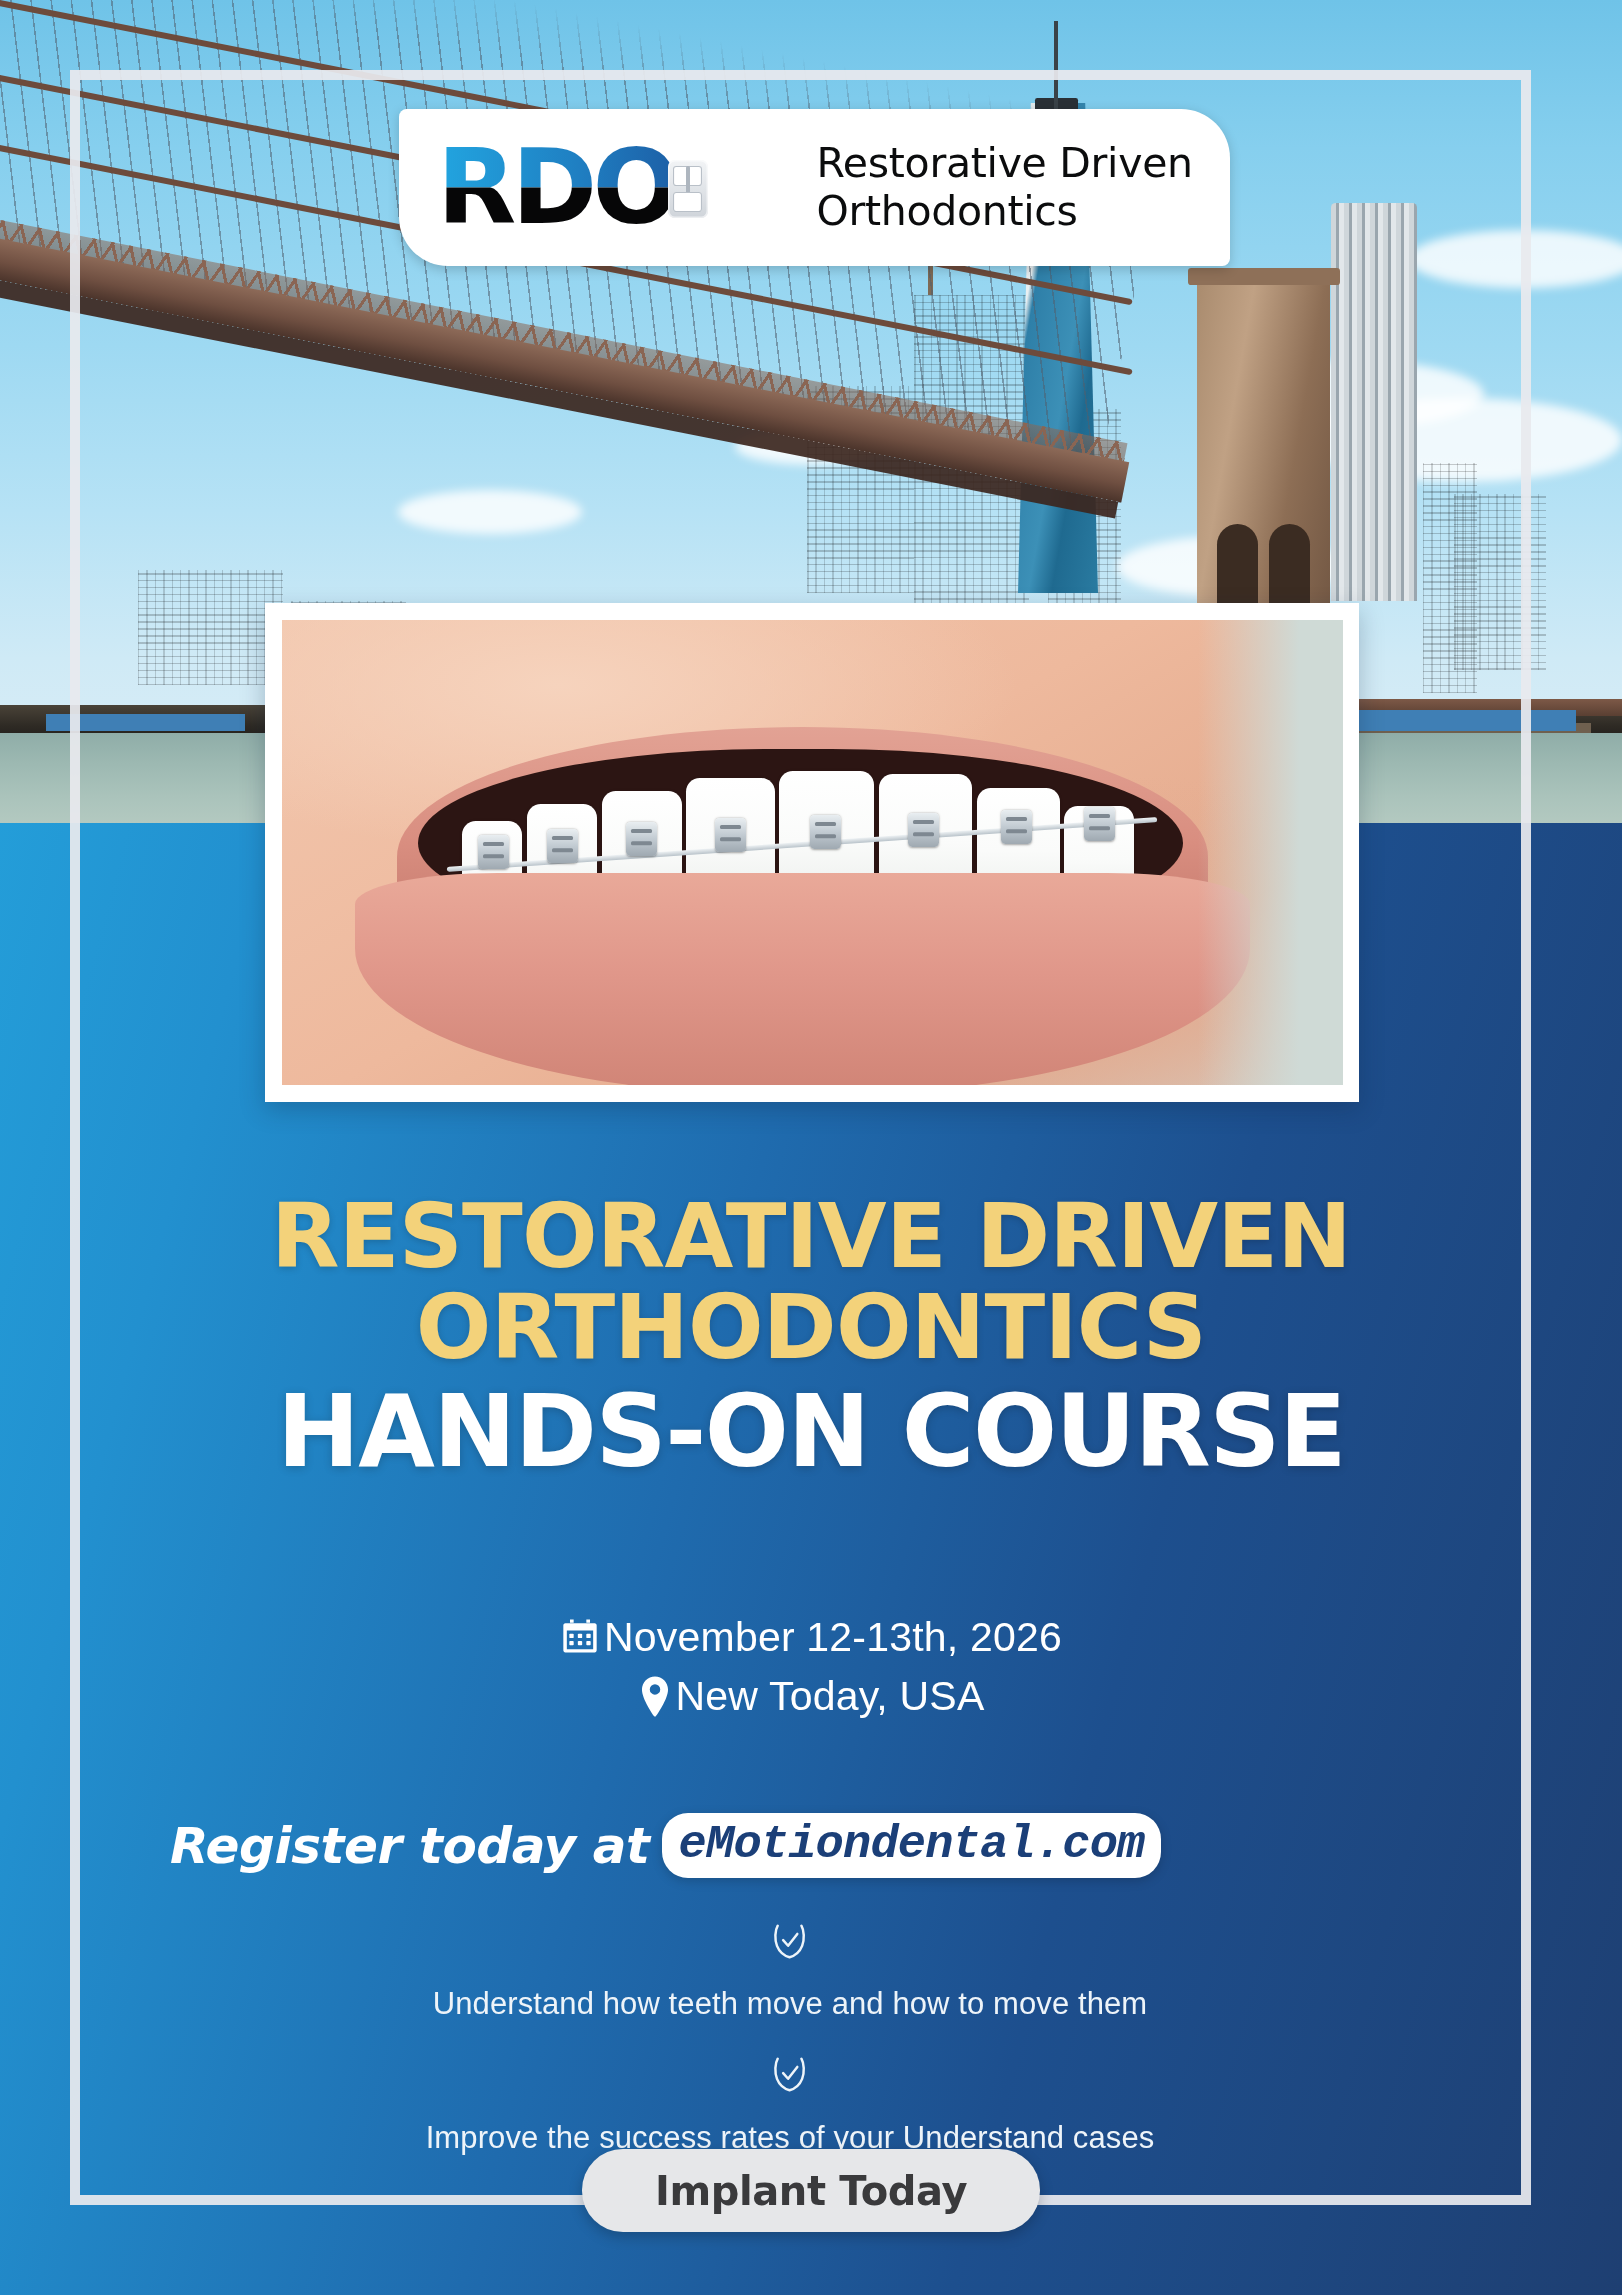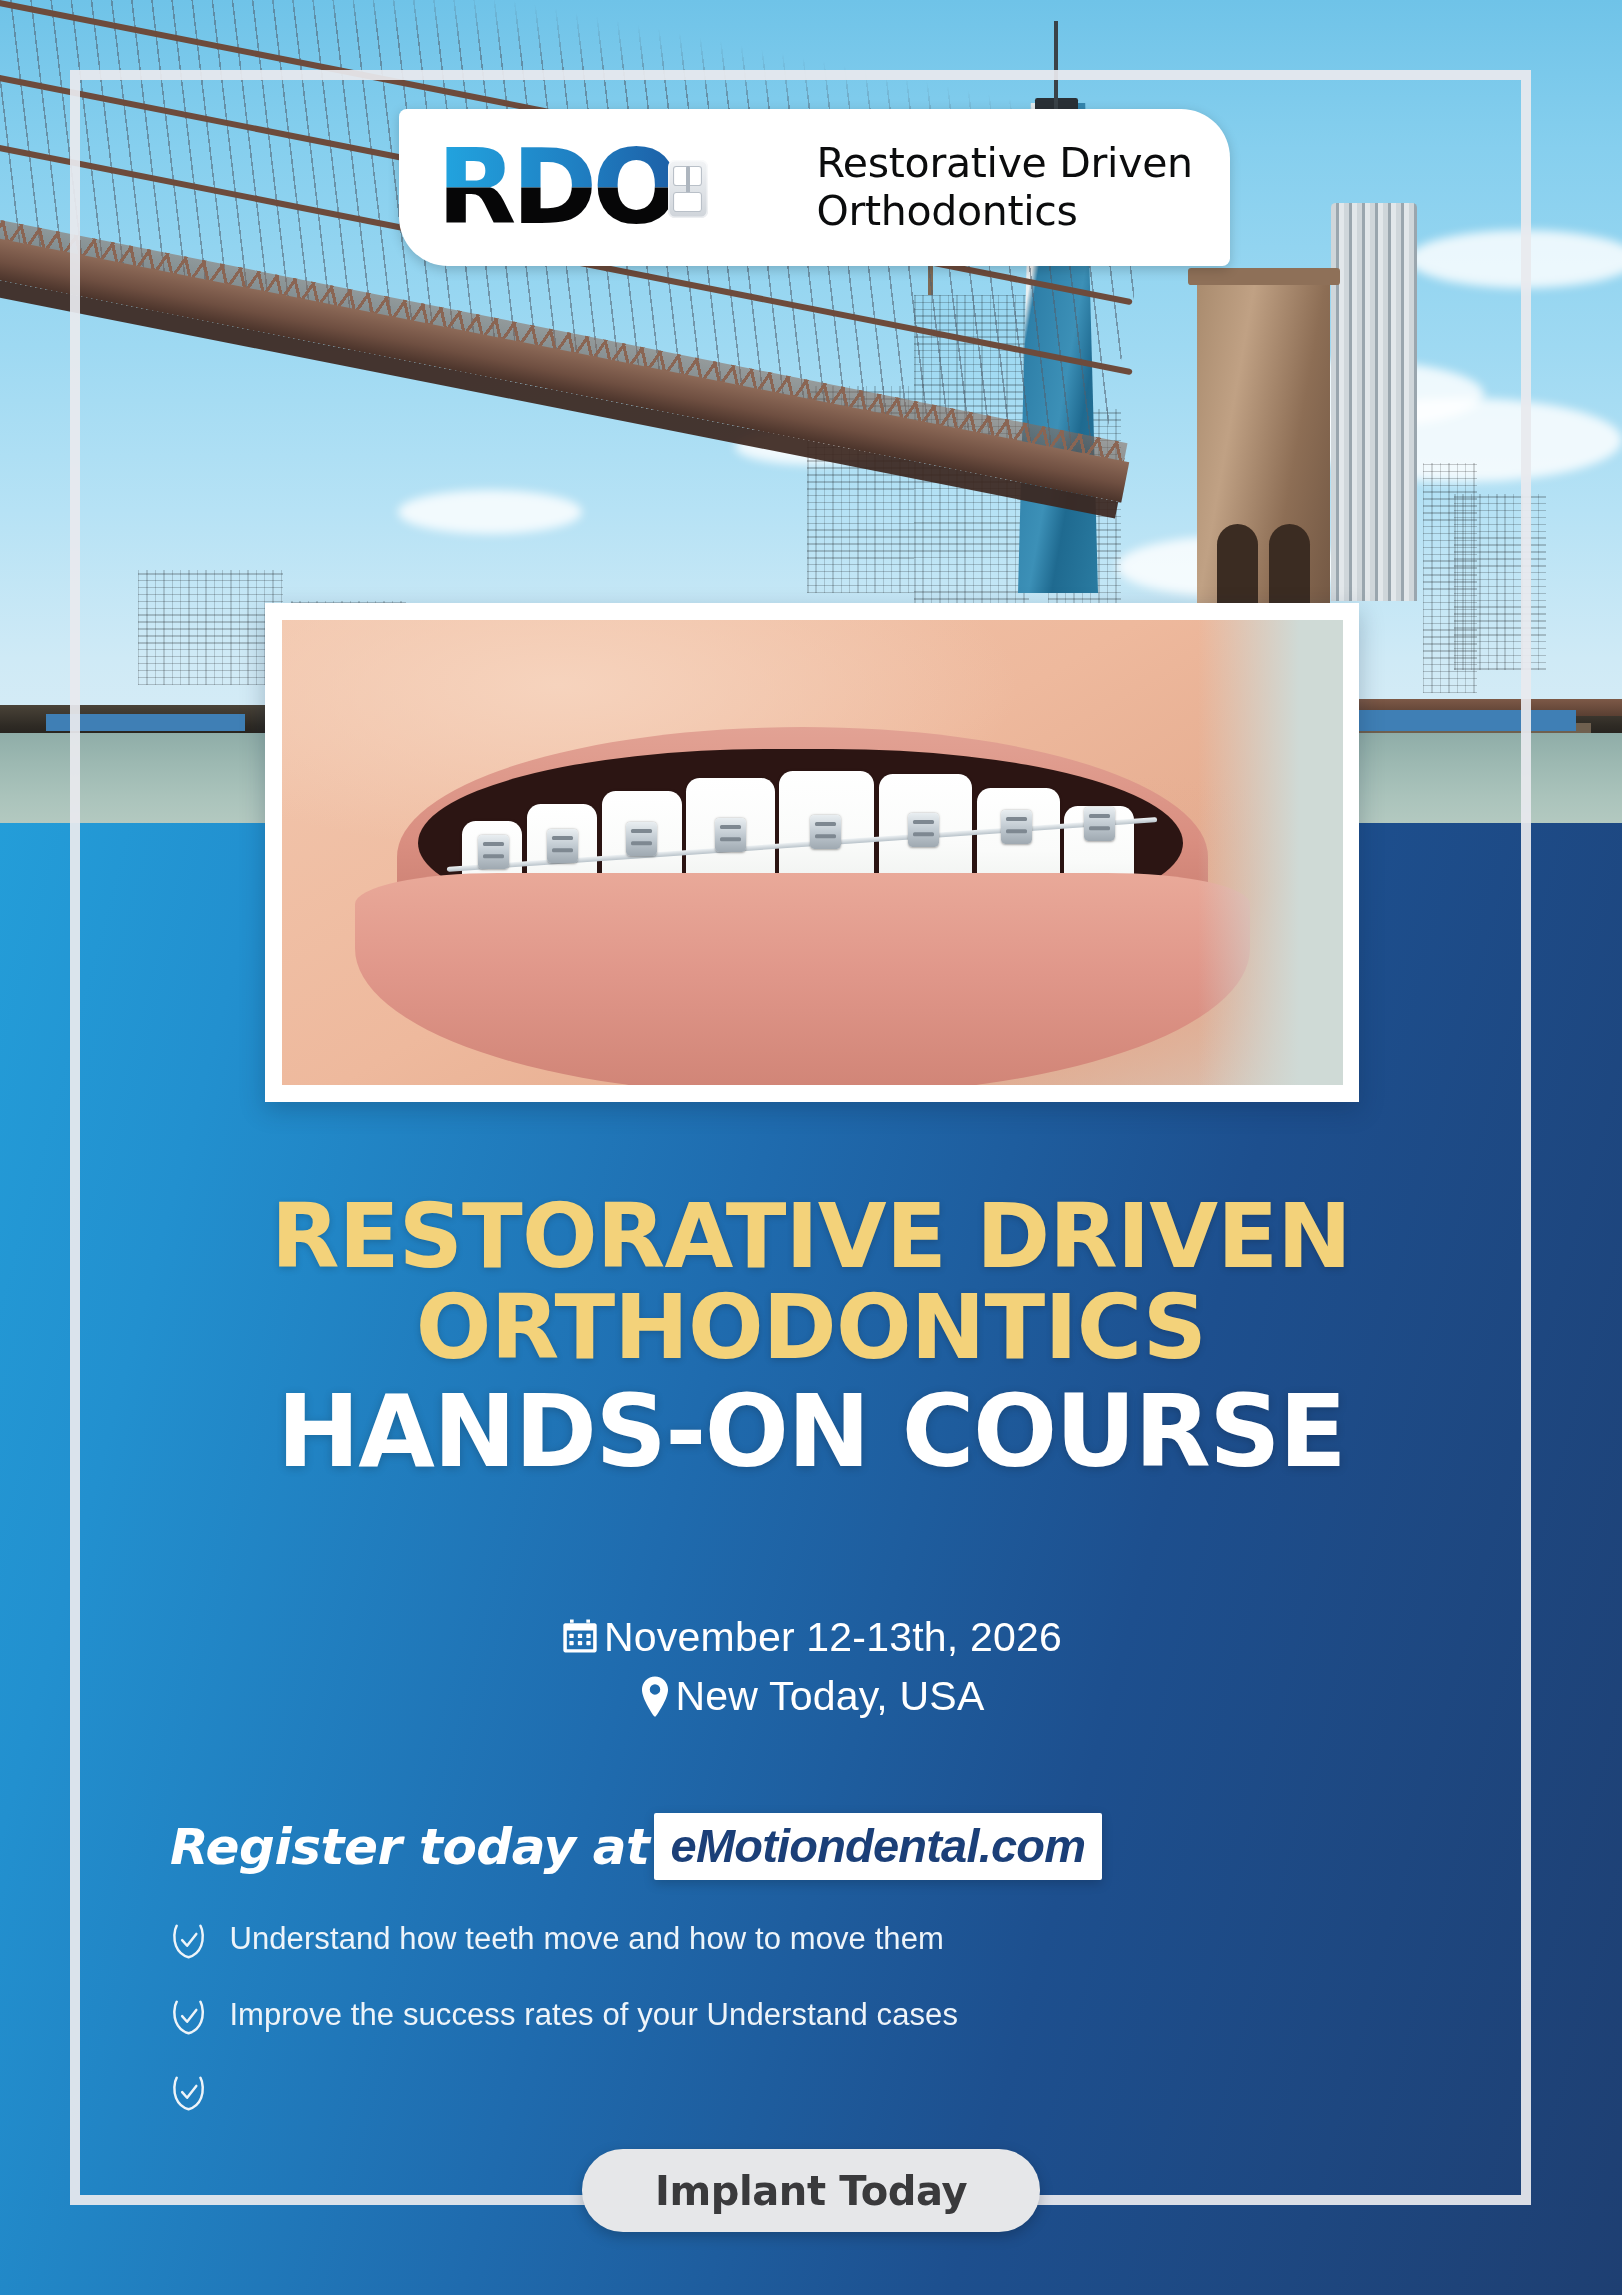--- a/index.html
+++ b/index.html
@@ -226,29 +226,29 @@
 
   
   #register{
     position:absolute;left:170px;top:1813px;display:flex;align-items:center;gap:0;
   }
   #register .reg-pre{
     color:#fff;font-family:"DejaVu Sans",sans-serif;font-weight:700;font-style:italic;
     font-size:50px;letter-spacing:-0.4px;
   }
   #register .reg-pill{
-    background:#fff;color:#1b3f78;border-radius:2px;padding:4.6px 17px 7.7px;
-    font-family:Liberation Sans, sans-serif;font-weight:700;font-style:italic;
-    font-size:47px;letter-spacing:-0.8px;margin-left:4px;
+    background:#fff;color:#1b3f78;border-radius:26px;padding:4.6px 17px 7.7px;
+    font-family:Liberation Mono, monospace;font-weight:700;font-style:italic;
+    font-size:47px;letter-spacing:-0.8px;margin-left:12px;
     box-shadow:0 3.1px 10.7px rgba(0,0,0,.18);
   }
 
   
   #bullets{position:absolute;left:170px;top:1921px;width:1240px;}
-  .bullet{display:flex;align-items:flex-start;gap:21.4px;margin-bottom:32px;}
+  .bullet{display:flex;align-items:center;gap:21.4px;margin-bottom:32px;flex-direction:column;}
   .bullet .btxt{color:#eef4f9;font-size:31px;letter-spacing:0.1px;}
   .chk{flex:0 0 auto;}
 
   
   #cta{
     position:absolute;left:50%;transform:translateX(-50%);top:2149px;
     width:458px;height:83px;border-radius:41px;background:#e6e7e9;
     display:flex;align-items:center;justify-content:center;
     box-shadow:0 4.6px 13.8px rgba(0,0,0,.22);cursor:pointer;
   }

